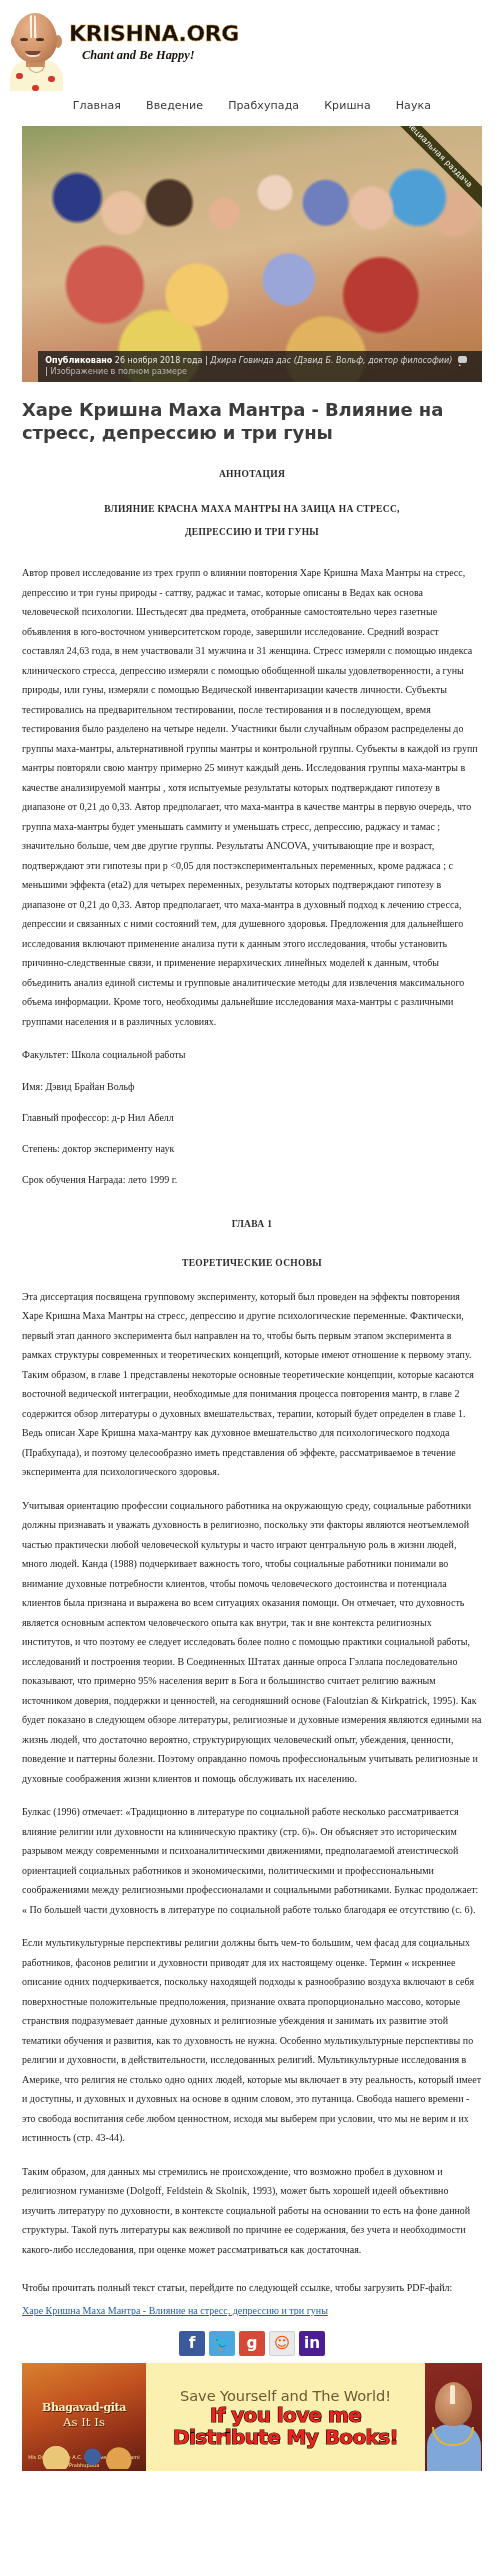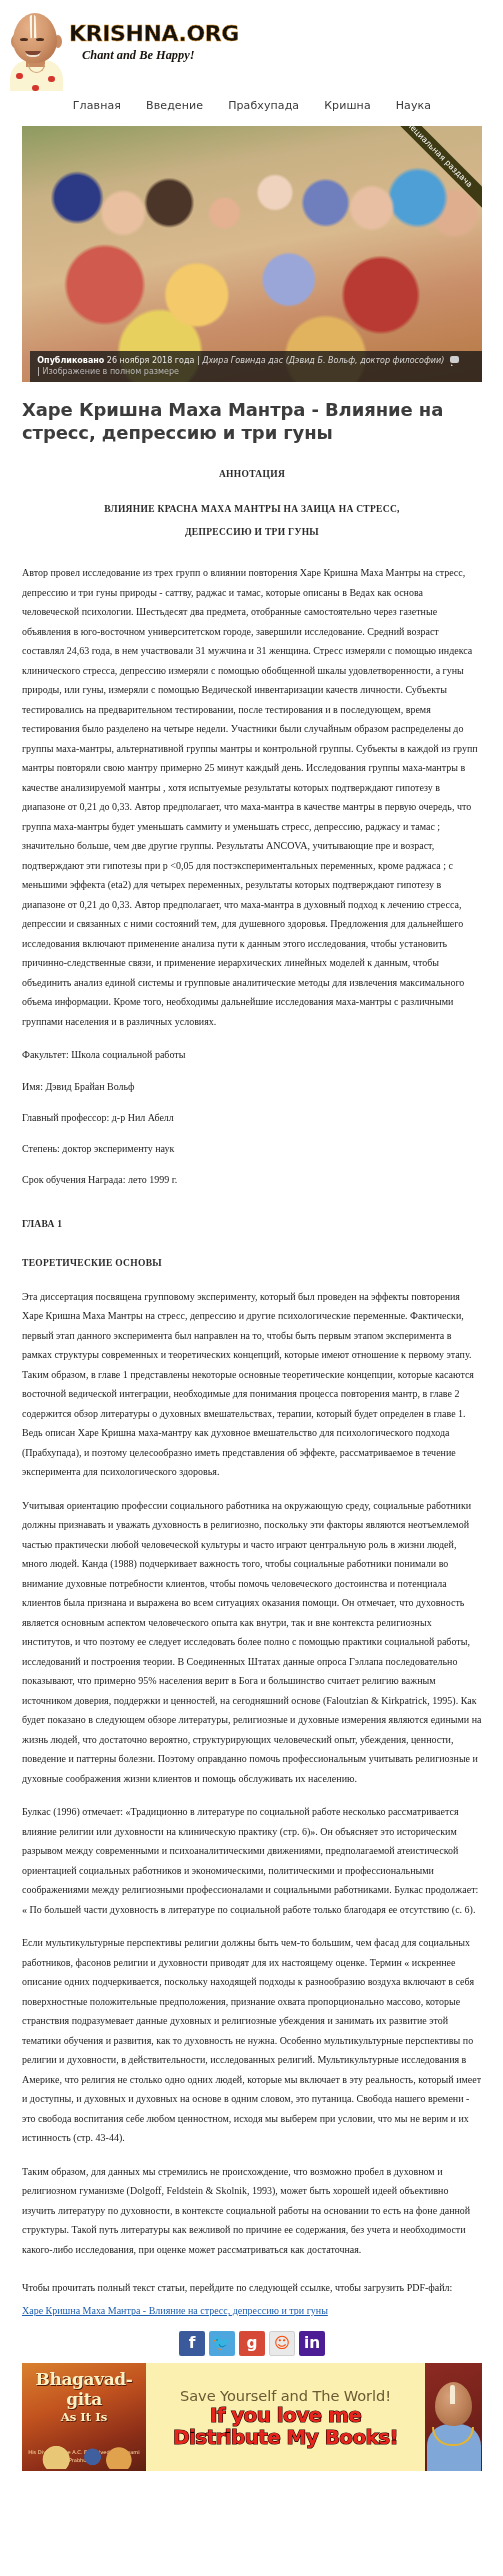--- a/index.html
+++ b/index.html
@@ -187,21 +187,21 @@
     font-family: "DejaVu Sans", sans-serif;
     font-size: 8px;
     text-align: center;
     padding: 2.9px 0;
     letter-spacing: 0.1px;
     white-space: nowrap;
     overflow: hidden;
   }
   .hero-caption {
     position: absolute;
-    left: 8px; right: 0; bottom: 0;
+    left: 16px; right: 0; bottom: 0;
     background: rgba(22,22,22,0.78);
     color: #e9e9e9;
     font-family: "DejaVu Sans", sans-serif;
     font-size: 8px;
     padding: 3.7px 7.3px 4.4px 7.3px;
     line-height: 1.45;
   }
   .hero-caption b { color: #ffffff; font-weight: bold; }
   .hero-caption i { font-style: italic; color: #d9d9d9; }
   .hero-caption a { color: #b9b9b9; text-decoration: none; cursor: pointer; margin-top: 8px; }
@@ -240,20 +240,21 @@
     text-align: center;
     font-family: "Liberation Serif", serif;
     font-weight: bold;
     font-size: 9.5px;
     letter-spacing: 0.3px;
     color: #2b2b2b;
     margin: 25px 0 17.5px 0;
   }
   .center-head.sub { line-height: 2.35; margin: 19px 0 20.4px 0; }
   .chapter-head {
+    text-align: center;
     font-family: "Liberation Serif", serif;
     font-weight: bold;
     font-size: 9.5px;
     letter-spacing: 0.3px;
     color: #2b2b2b;
     margin: 29px 0 19px 0;
   }
   p.body {
     font-family: "Liberation Serif", "DejaVu Serif", serif;
     font-size: 10px;
@@ -323,28 +324,29 @@
     flex: 0 0 124px;
     background: linear-gradient(160deg, #d9812e 0%, #c2531f 38%, #8e2f18 72%, #5d1f12 100%);
     position: relative;
     color: #ffe9b8;
     text-align: center;
     padding-top: 5.8px;
   }
   .promo-book .bk-title {
     font-family: "DejaVu Serif", serif;
     font-weight: bold;
-    font-size: 17px;
+    font-size: 11px;
     color: #fff0c0;
     text-shadow: 0.7px 0.7px 0 #4a1a0c;
     letter-spacing: -0.4px;
+    margin-top: 32px;
   }
   .promo-book .bk-sub {
     font-family: "DejaVu Serif", serif;
-    font-weight: bold;
+    font-weight: normal;
     font-size: 11.7px;
     color: #fff0c0;
     text-shadow: 0.7px 0.7px 0 #4a1a0c;
     margin-top: 0.7px;
   }
   .promo-book .bk-author {
     font-family: "DejaVu Sans", sans-serif;
     font-size: 5.1px;
     color: #ffe2a6;
     line-height: 1.5;

